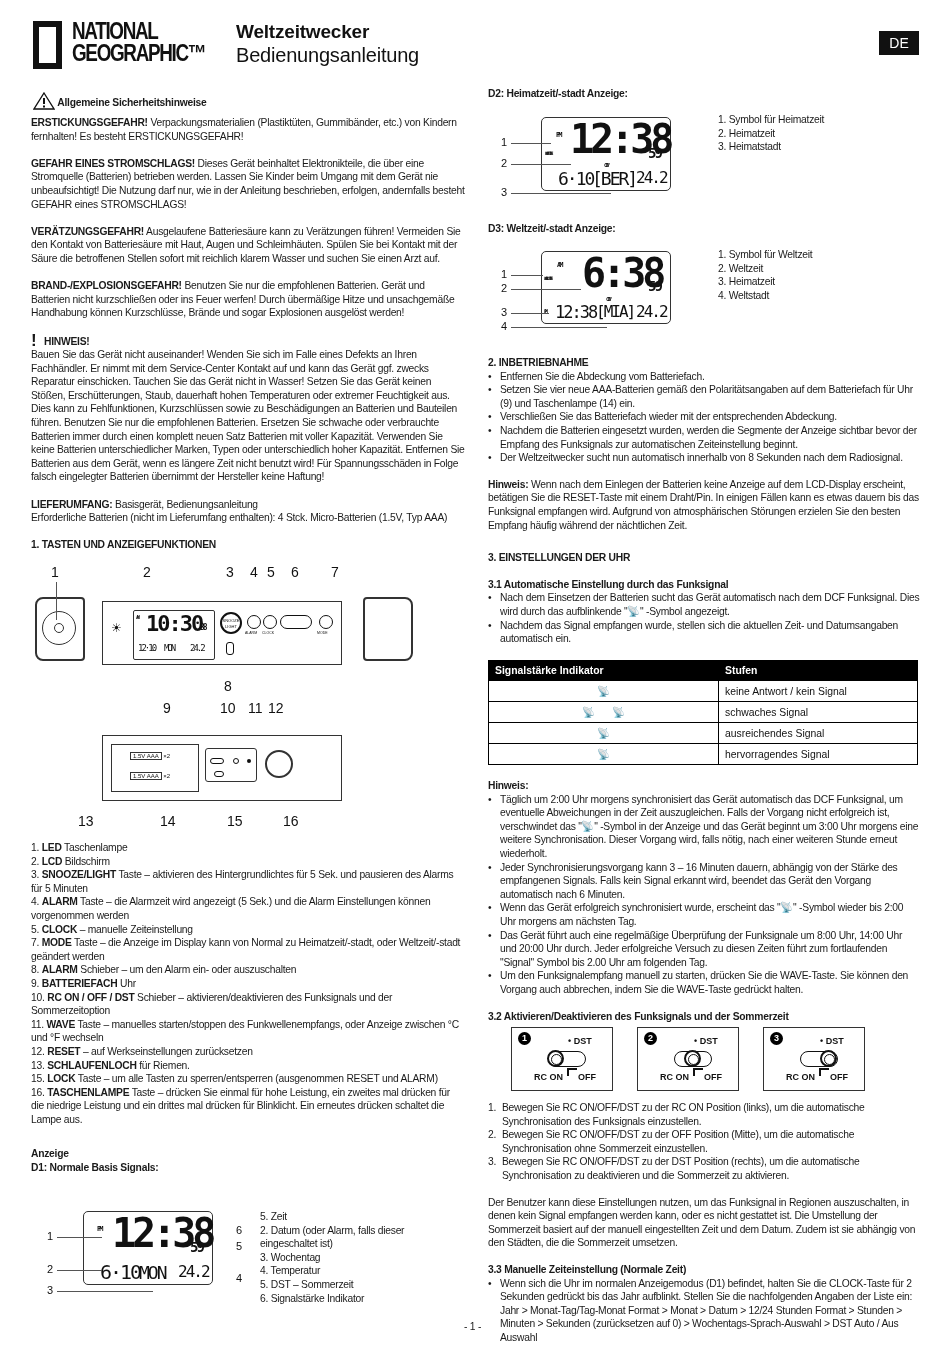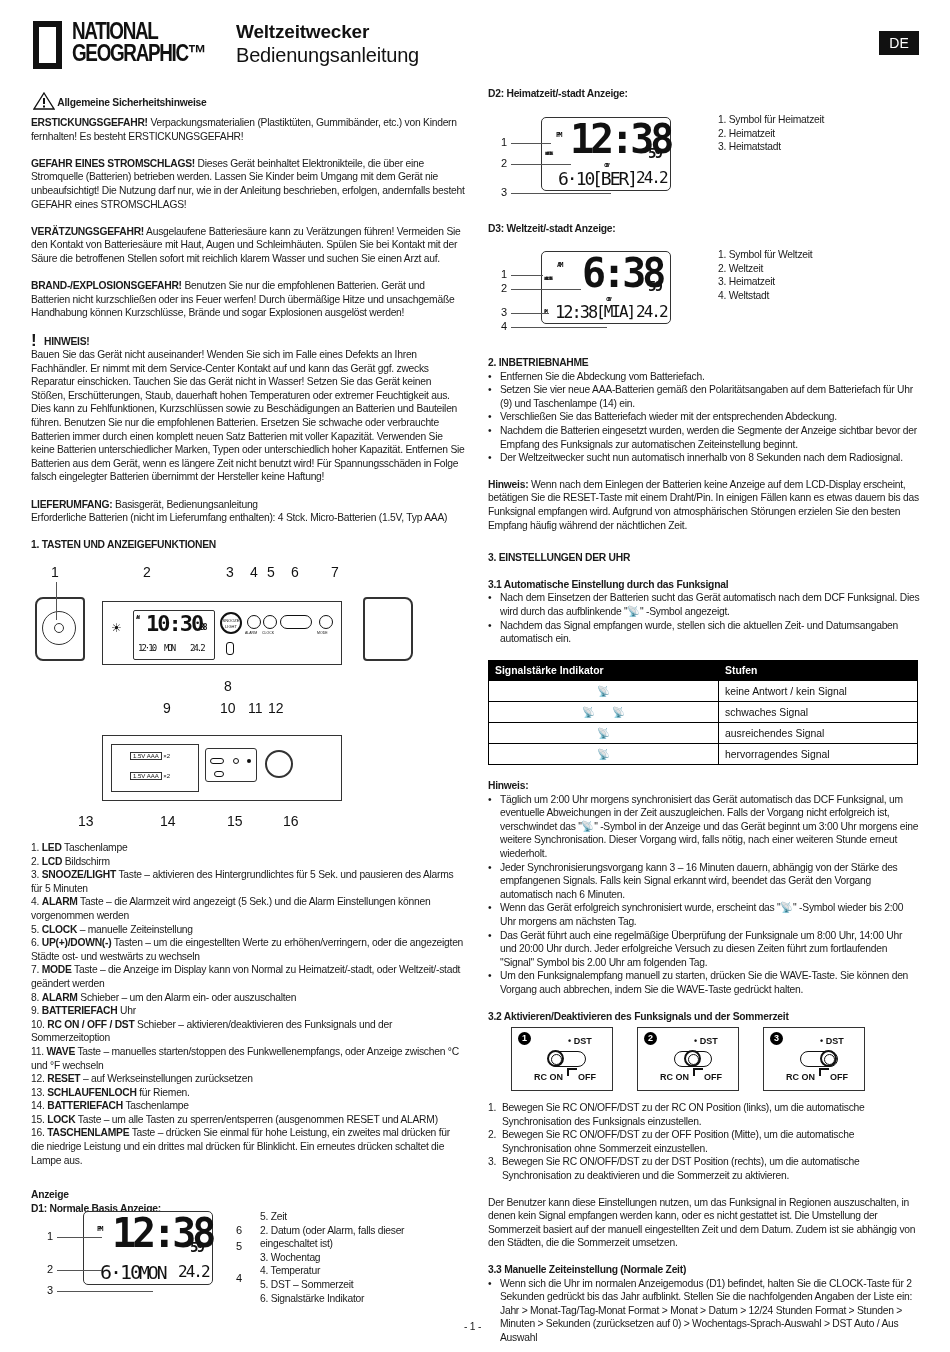--- a/index.html
+++ b/index.html
@@ -136,33 +136,31 @@
   <div class="bignum" style="left:227px;top:253px">15</div>
   <div class="bignum" style="left:283px;top:253px">16</div>
 </div>
 
 <div class="abs col-l txt" style="top:841px">
   <div><span>1.</span> <span class="b">LED</span><span> Taschenlampe</span></div>
   <div><span>2.</span> <span class="b">LCD</span><span> Bildschirm</span></div>
   <div><span>3.</span> <span class="b">SNOOZE/LIGHT</span><span> Taste – aktivieren des Hintergrundlichtes für 5 Sek. und pausieren des Alarms für 5 Minuten</span></div>
   <div><span>4.</span> <span class="b">ALARM</span><span> Taste – die Alarmzeit wird angezeigt (5 Sek.) und die Alarm Einstellungen können vorgenommen werden</span></div>
   <div><span>5.</span> <span class="b">CLOCK</span><span> – manuelle Zeiteinstellung</span></div>
-  <div><span>6.</span> <span class="b">UP(+)/DOWN(-)</span><span> Tasten – um die eingestellten Werte zu erhöhen/verringern, oder die angezeigten Städte ost- und westwärts zu wechseln</span></div>
   <div><span>7.</span> <span class="b">MODE</span><span> Taste – die Anzeige im Display kann von Normal zu Heimatzeit/-stadt, oder Weltzeit/-stadt geändert werden</span></div>
   <div><span>8.</span> <span class="b">ALARM</span><span> Schieber – um den Alarm ein- oder auszuschalten</span></div>
   <div><span>9.</span> <span class="b">BATTERIEFACH</span><span> Uhr</span></div>
   <div><span>10.</span> <span class="b">RC ON / OFF / DST</span><span> Schieber – aktivieren/deaktivieren des Funksignals und der Sommerzeitoption</span></div>
   <div><span>11.</span> <span class="b">WAVE</span><span> Taste – manuelles starten/stoppen des Funkwellenempfangs, oder Anzeige zwischen °C und °F wechseln</span></div>
   <div><span>12.</span> <span class="b">RESET</span><span> – auf Werkseinstellungen zurücksetzen</span></div>
   <div><span>13.</span> <span class="b">SCHLAUFENLOCH</span><span> für Riemen.</span></div>
-  <div><span>14.</span> <span class="b">BATTERIEFACH</span><span> Taschenlampe</span></div>
   <div><span>15.</span> <span class="b">LOCK</span><span> Taste – um alle Tasten zu sperren/entsperren (ausgenommen RESET und ALARM)</span></div>
   <div><span>16.</span> <span class="b">TASCHENLAMPE</span><span> Taste – drücken Sie einmal für hohe Leistung, ein zweites mal drücken für die niedrige Leistung und ein drittes mal drücken für Blinklicht. Ein erneutes drücken schaltet die Lampe aus.</span></div>
   <div class="b" style="margin-top:21px">Anzeige</div>
-  <div class="b">D1: Normale Basis Anzeige:</div>
+  <div class="b">D1: Normale Basis Signals:</div>
 </div>
 
 <div class="lcd" style="left:83px;top:1211px;width:130px;height:74px">
   <span class="seg" style="left:13px;top:13px;font-size:7px">PM</span>
   <span class="seg" style="left:28px;top:-2px;font-size:40px;letter-spacing:-4px">12:38</span>
   <span class="seg" style="left:106px;top:27px;font-size:14px">59</span>
   <span class="seg" style="left:16px;top:48px;font-size:20px;font-weight:normal">6·10</span>
   <span class="seg" style="left:55px;top:50px;font-size:18px;font-weight:normal">MON</span>
   <span class="seg" style="left:94px;top:50px;font-size:16px;font-weight:normal">24.2</span>
 </div>

